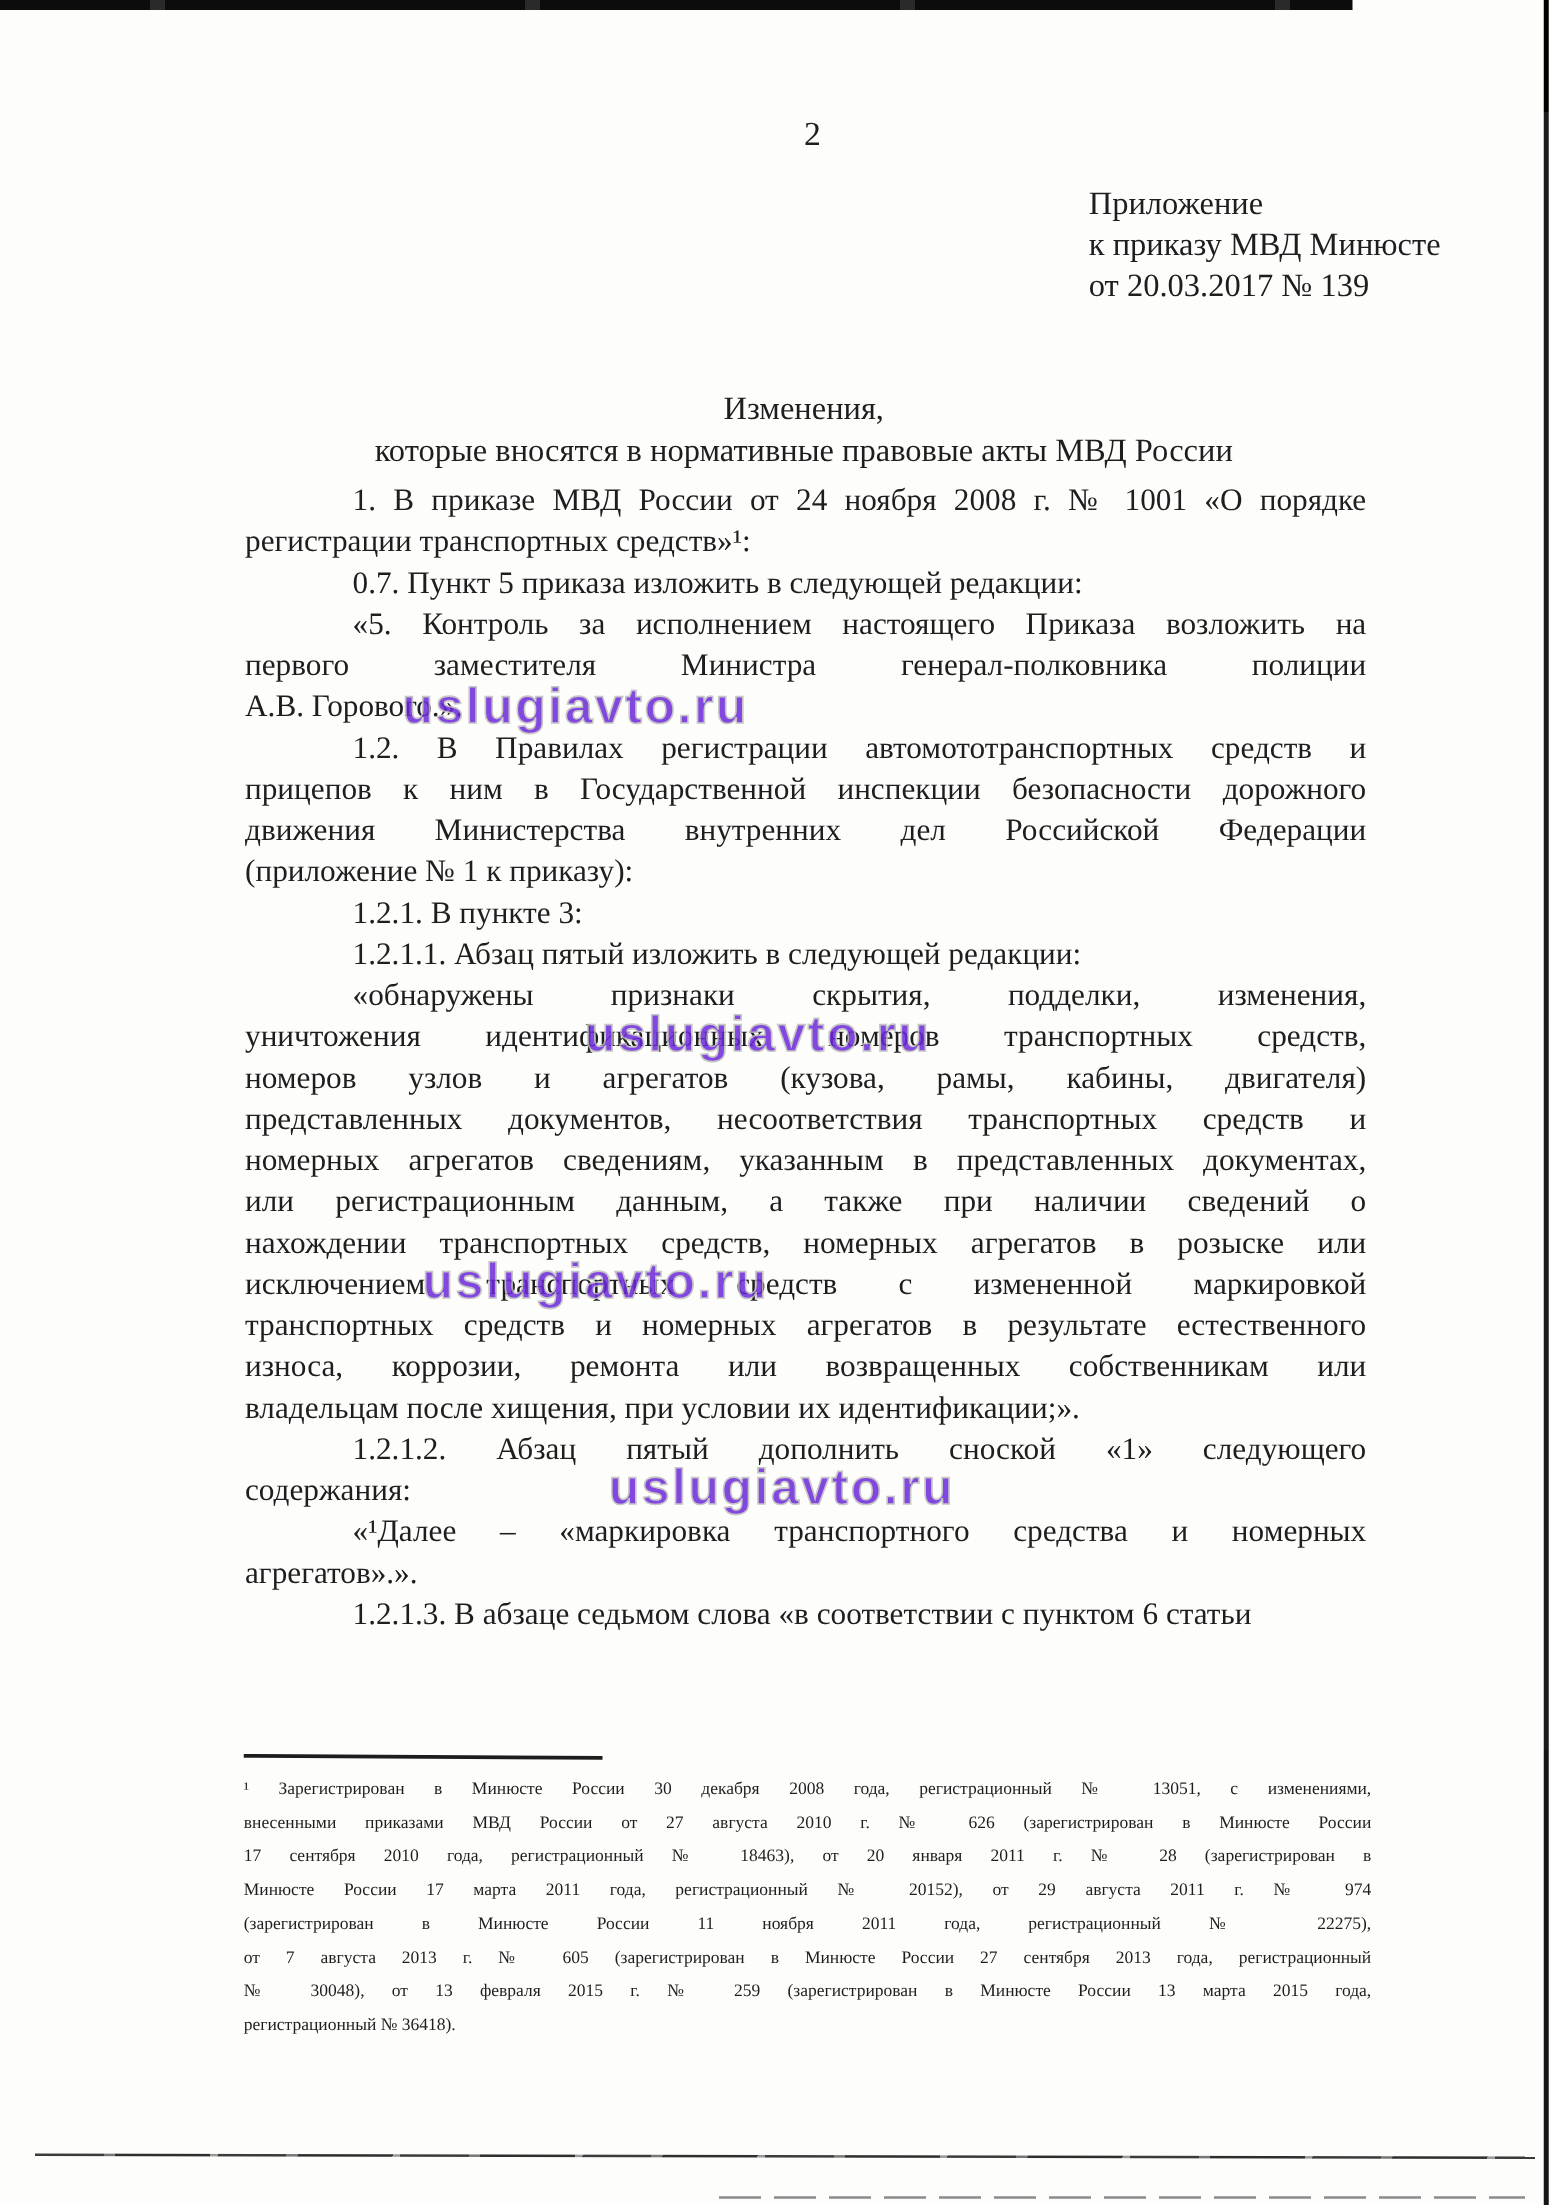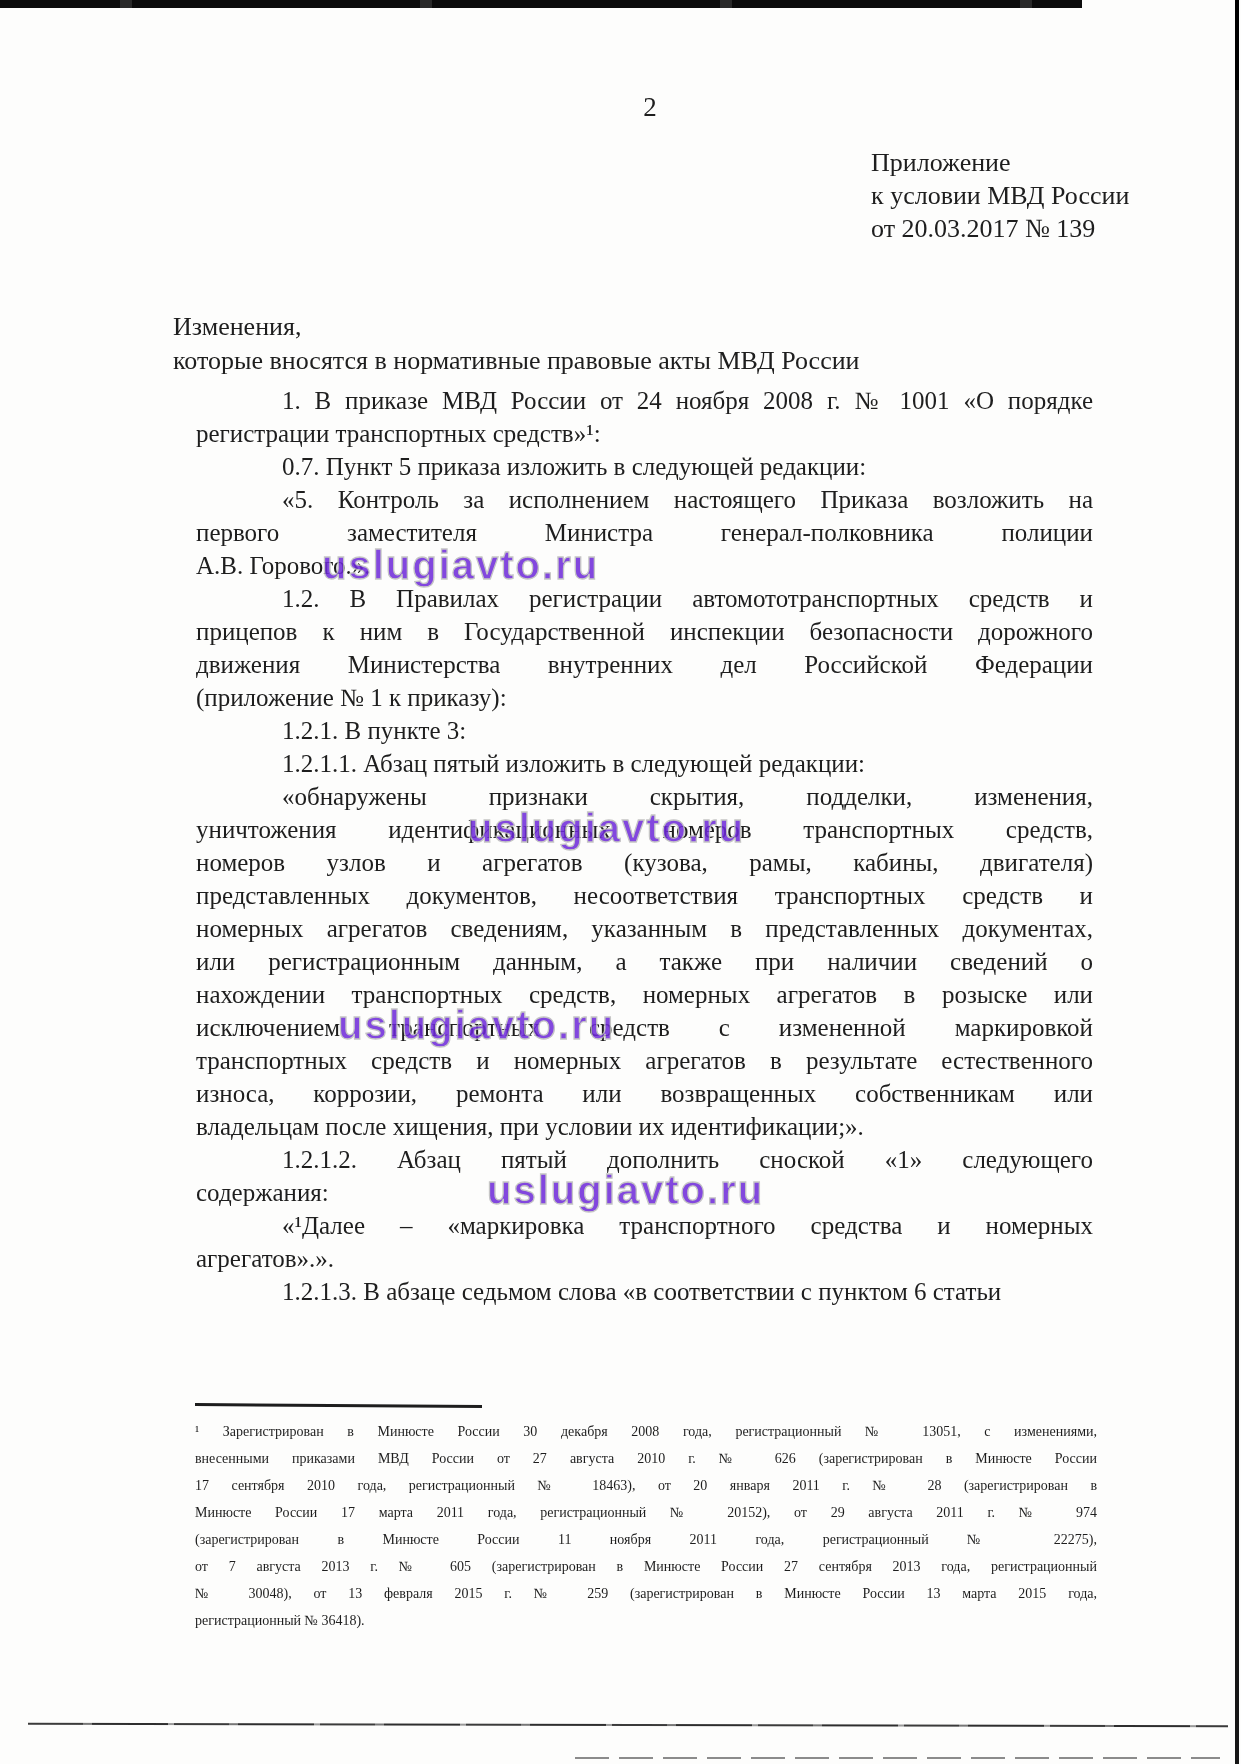--- a/index.html
+++ b/index.html
@@ -38,21 +38,21 @@
 
   .page-number {
     position: absolute; left: 595px; top: 92px; width: 110px;
     font-size: 27px; text-align: center;
   }
 
   .header-right { position: absolute; left: 871px; top: 146px; width: 330px; }
   .header-right div { font-size: 26px; line-height: 33px; white-space: nowrap; }
 
   .doc-title { position: absolute; left: 173px; top: 310px; width: 940px; }
-  .doc-title div { font-size: 26px; line-height: 34px; text-align: left; }
+  .doc-title div { font-size: 26px; line-height: 34px; text-align: center; }
 
   .body-text { position: absolute; left: 196px; top: 384px; width: 897px; }
   .line {
     font-size: 25px; line-height: 33px; height: 33px;
     text-align: justify; text-align-last: justify;
     white-space: normal; overflow: hidden;
   }
   .line.last { text-align-last: left; }
   .line.indent { padding-left: 86px; }
 
@@ -88,21 +88,21 @@
 
 <div class="page">
 
   <div class="top-edge"></div>
   <div class="right-edge"></div>
 
   <div class="page-number">2</div>
 
   <div class="header-right">
     <div>Приложение</div>
-    <div>к условии МВД России</div>
+    <div>к приказу МВД Минюсте</div>
     <div>от 20.03.2017 № 139</div>
   </div>
 
   <div class="doc-title">
     <div>Изменения,</div>
     <div>которые вносятся в нормативные правовые акты МВД России</div>
   </div>
 
   <div class="body-text">
       <div>

